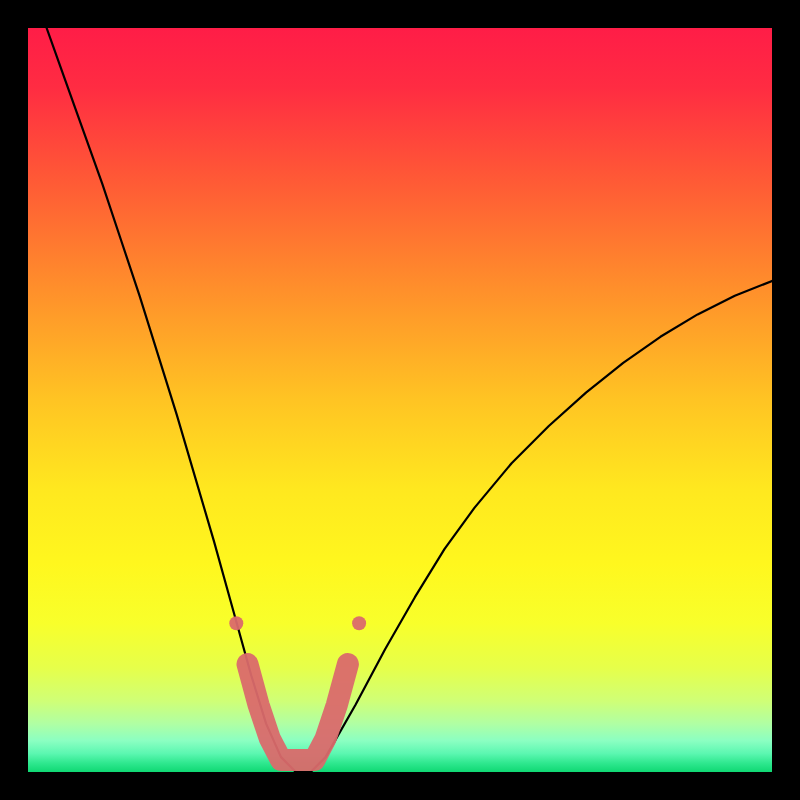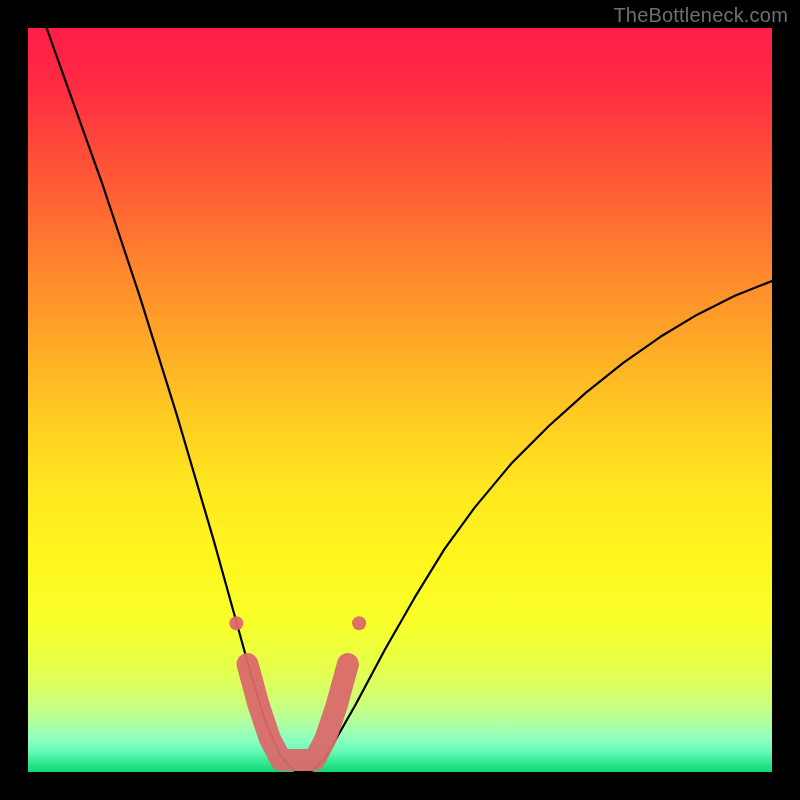--- a/index.html
+++ b/index.html
@@ -62,14 +62,13 @@
             <stop offset="100%" stop-color="#0fd873"></stop>
           </linearGradient>
         </defs>
         <rect x="0" y="0" width="744" height="744" fill="url(#bg)"></rect>
         <path d="M18.6 0.0 L37.2 52.1 L55.8 104.2 L74.4 156.2 L93.0 212.0 L111.6 267.8 L130.2 327.4 L148.8 386.9 L167.4 450.1 L186.0 513.4 L204.6 580.3 L223.2 647.3 L238.1 695.6 L253.0 729.1 L267.8 744.0 L282.7 744.0 L297.6 729.1 L327.4 677.0 L357.1 621.2 L386.9 569.2 L416.6 520.8 L446.4 479.9 L483.6 435.2 L520.8 398.0 L558.0 364.6 L595.2 334.8 L632.4 308.8 L669.6 286.4 L706.8 267.8 L744.0 253.0 " fill="none" stroke="#000000" stroke-width="2.2" stroke-linecap="round" stroke-linejoin="round"></path>
         <path d="M219.5 636.1 L230.6 677.0 L241.8 710.5 L253.0 732.0 L264.1 732.0 L275.3 732.0 L286.4 732.0 L297.6 710.5 L308.8 677.0 L319.9 636.1 " fill="none" stroke="#da6a6c" stroke-width="22" stroke-linecap="round" stroke-linejoin="round" opacity="0.95"></path>
         <circle cx="208.3" cy="595.2" r="7" fill="#da6a6c" opacity="0.95"></circle>
         <circle cx="331.1" cy="595.2" r="7" fill="#da6a6c" opacity="0.95"></circle>
       </svg>
   </div>
-  <div class="watermark">TheBottleneck.com</div>
 </div>
 
 </body></html>

